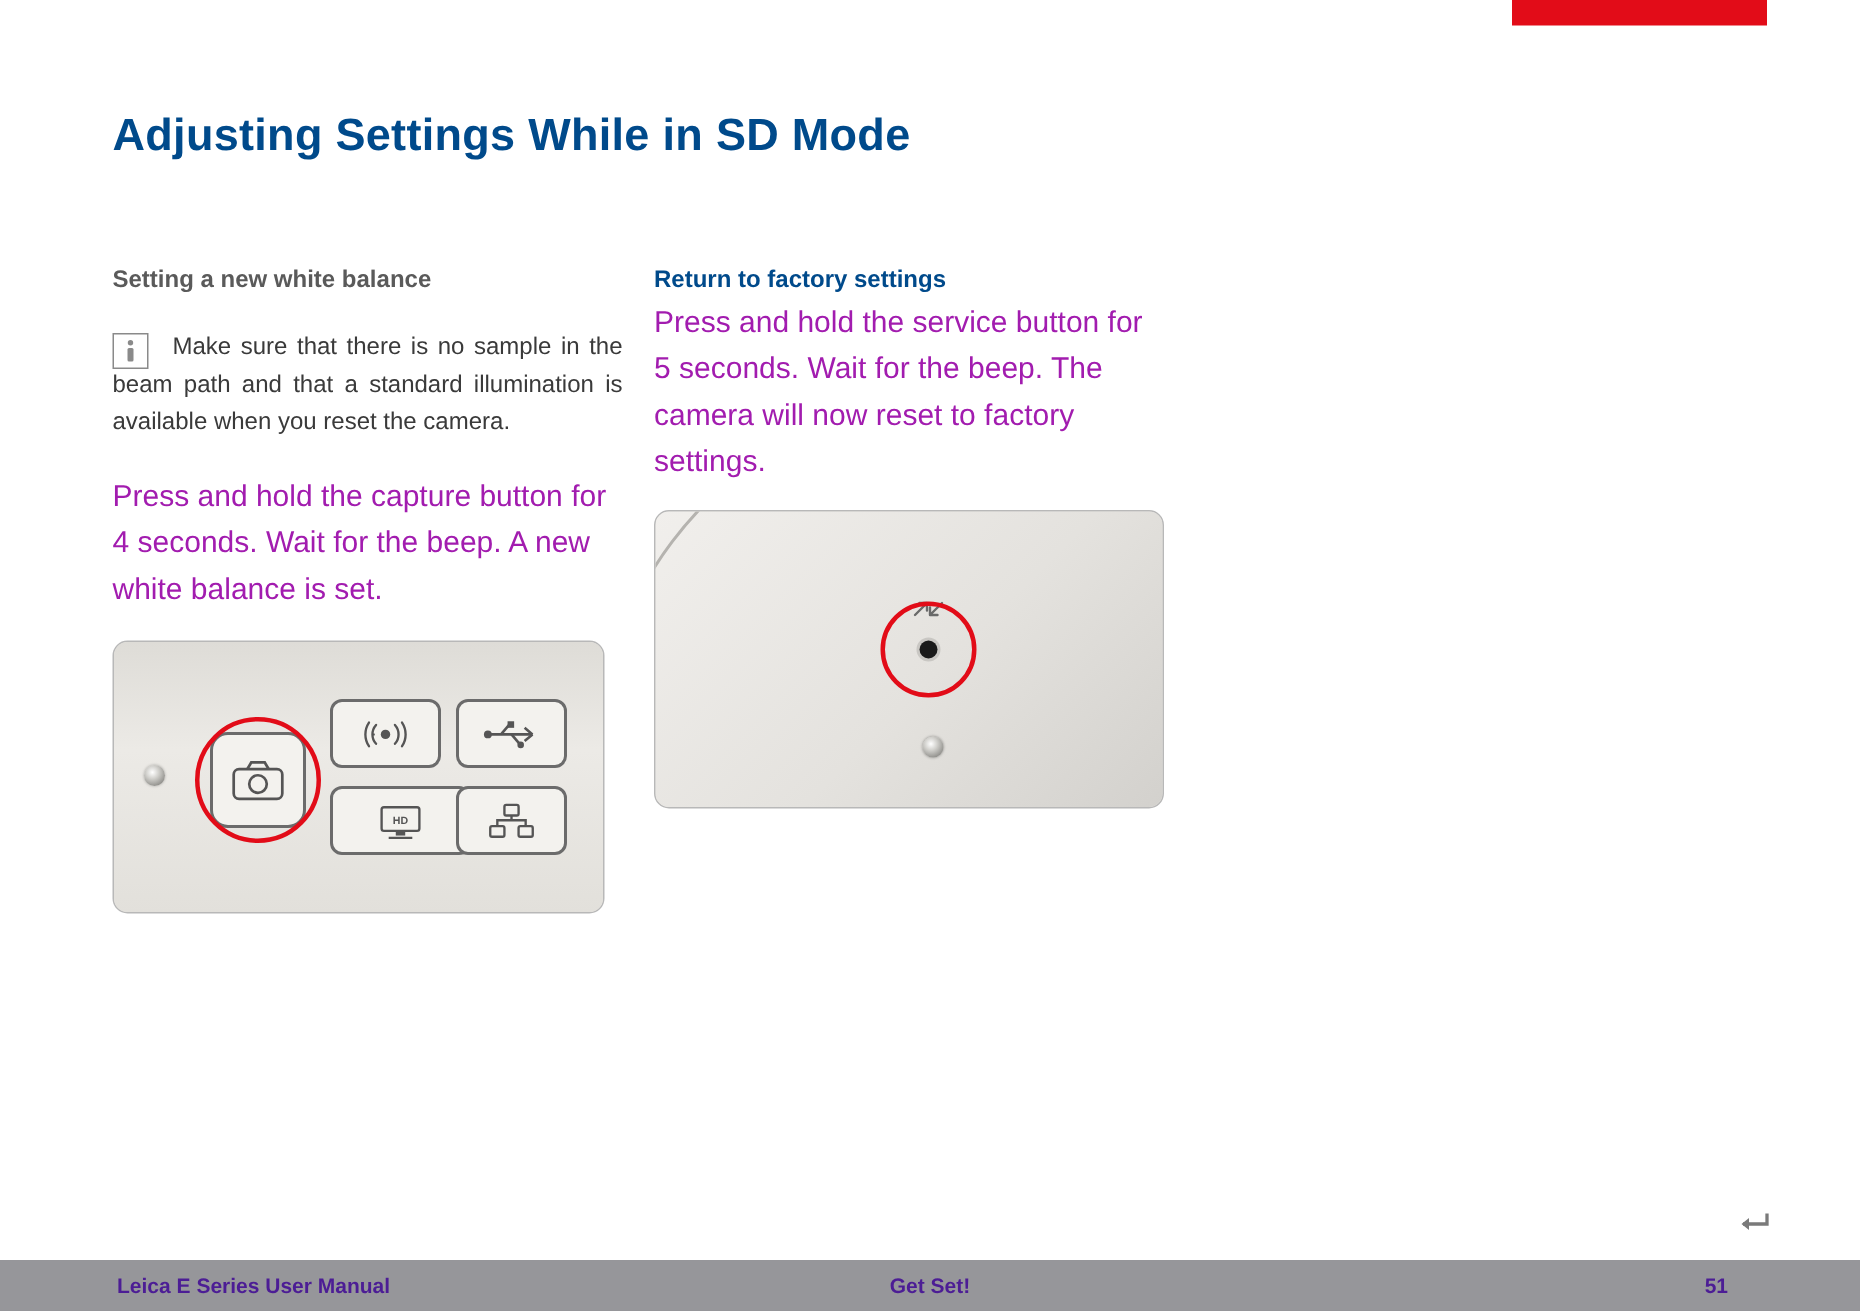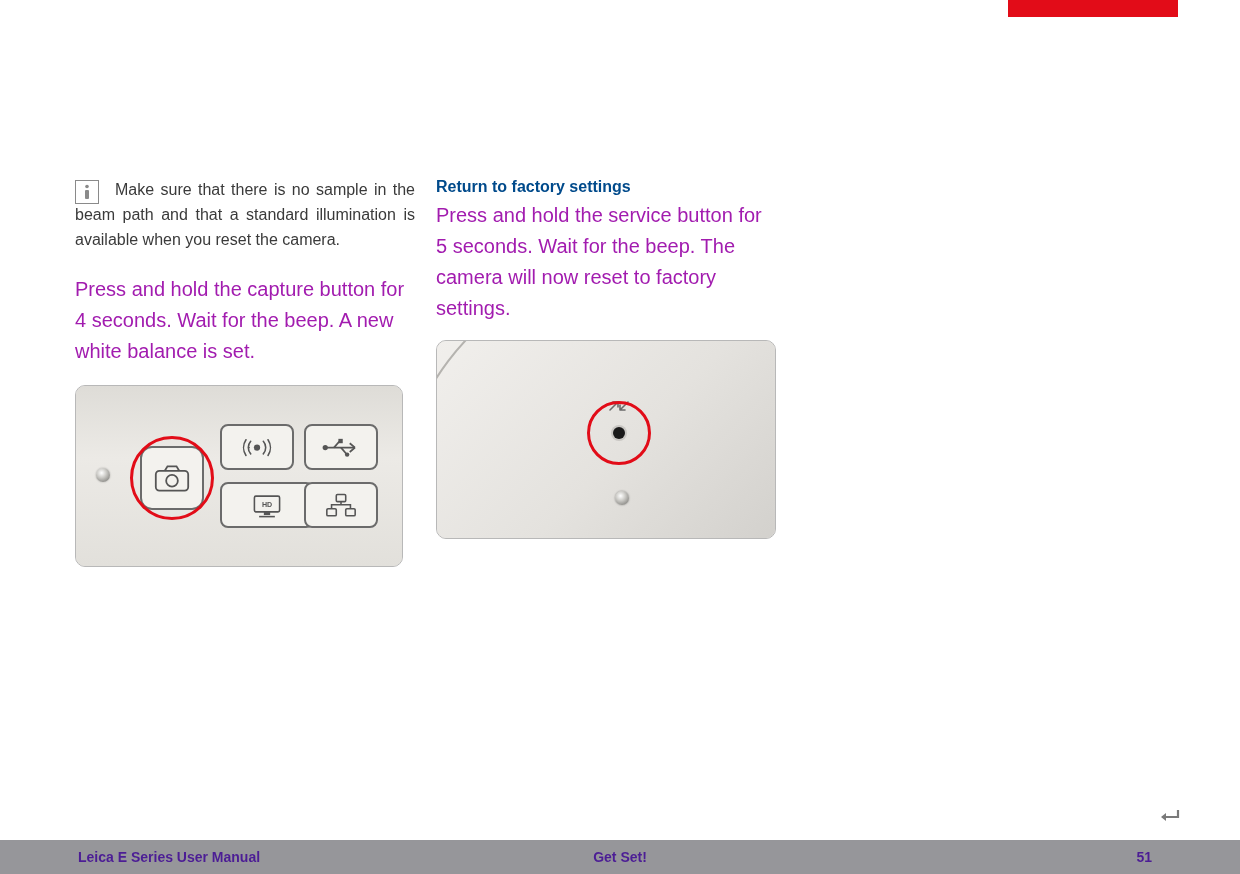--- a/index.html
+++ b/index.html
@@ -48,22 +48,24 @@
   .return-icon { position:absolute; right:60px; bottom:46px; }
   .return-icon svg { width:22px; height:16px; }
 </style>
 </head>
 <body>
 
 <div class="page">
 
   <div class="red-tab"></div>
 
+  <h1 class="title">Adjusting Settings While in SD Mode</h1>
 
   <div class="col left">
+    <div class="subhead">Setting a new white balance</div>
 
     <div class="info-block">
       <div class="info-icon">
         <svg viewBox="0 0 12 16" fill="none">
           <circle cx="6" cy="2.5" r="1.8" fill="#8a8a8a"></circle>
           <rect x="4" y="6" width="4" height="9" rx="1" fill="#8a8a8a"></rect>
         </svg>
       </div>
       <p class="info-text"><span class="indent"></span><span>Make sure that there is no sample in the beam path and that a standard illumination is available when you reset the camera.</span></p>
     </div>

